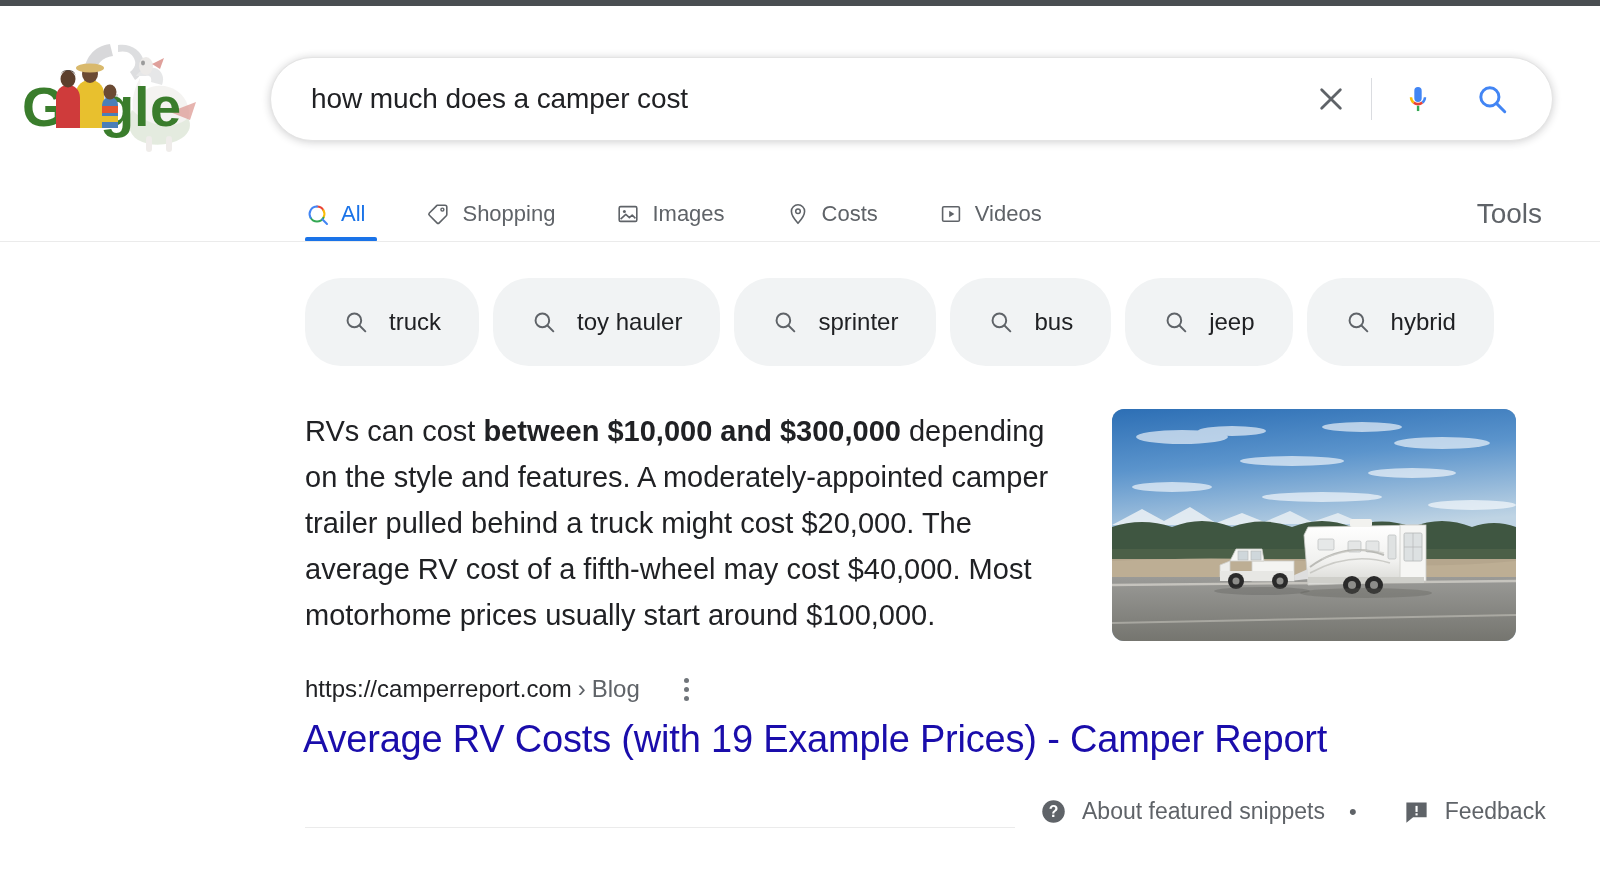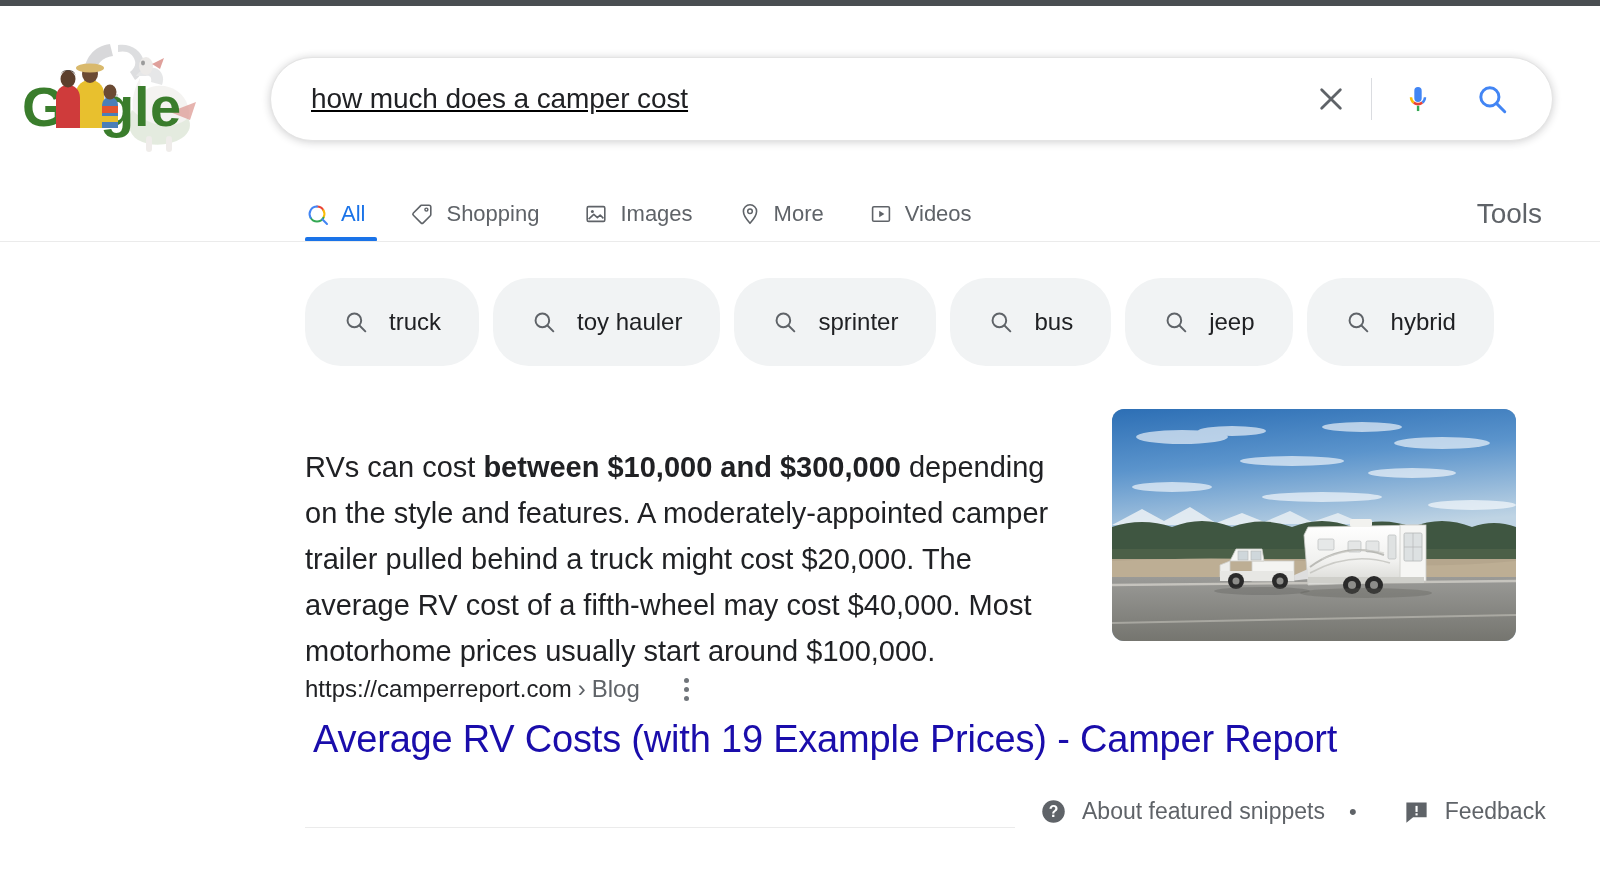--- a/index.html
+++ b/index.html
@@ -46,21 +46,20 @@
     left: 270px;
     top: 51px;
     width: 1283px;
     height: 84px;
     background: #ffffff;
     border: 1px solid #e4e4e4;
     border-radius: 42px;
     box-shadow: 0 1px 8px rgba(32,33,36,0.22);
     display: flex;
     align-items: center;
-    text-decoration: underline;
   }
   .search-input {
     flex: 1;
     border: none;
     outline: none;
     background: transparent;
     font-family: "Liberation Sans", sans-serif;
     font-size: 28px;
     color: #202124;
     padding: 0 0 0 40px;
@@ -97,21 +96,21 @@
     width: 1600px;
     height: 56px;
   }
   .nav-inner {
     position: absolute;
     left: 305px;
     top: 0;
     display: flex;
     align-items: flex-end;
     height: 56px;
-    gap: 0;
+    gap: 16px;
   }
   .nav-item {
     display: flex;
     align-items: center;
     gap: 12px;
     height: 56px;
     padding: 0 21px 0 0;
     margin-right: 24px;
     font-size: 22px;
     color: #5f6368;
@@ -171,21 +170,20 @@
     cursor: pointer;
     flex: 0 0 auto;
   }
 
   
   .snippet {
     position: absolute;
     top: 408px;
     left: 305px;
     width: 775px;
-    margin-top: 36px;
   }
   .snippet p {
     font-size: 29px;
     line-height: 46px;
     color: #202124;
     font-family: "Liberation Sans", sans-serif;
   }
   .snippet b { font-weight: bold; }
 
   
@@ -232,21 +230,21 @@
     display: block;
     width: 5px; height: 5px;
     border-radius: 50%;
     background: #70757a;
   }
 
   
   .result-title {
     position: absolute;
     top: 718px;
-    left: 313px;
+    left: 303px;
     font-size: 38px;
     color: #1a0dab;
     white-space: nowrap;
     cursor: pointer;
     letter-spacing: -0.2px;
   }
 
   
   .snippet-divider {
     position: absolute;
@@ -396,21 +394,21 @@
       <span>Images</span>
     </div>
 
     <div class="nav-item">
       <span class="icon">
         <svg width="24" height="24" viewBox="0 0 24 24">
           <path d="M12 2.8 c-3.7 0 -6.6 2.9 -6.6 6.5 c0 4.9 6.6 11.9 6.6 11.9 s6.6 -7 6.6 -11.9 c0 -3.6 -2.9 -6.5 -6.6 -6.5z" stroke="#5f6368" stroke-width="1.6" fill="none"></path>
           <circle cx="12" cy="9.3" r="2.3" stroke="#5f6368" stroke-width="1.5" fill="none"></circle>
         </svg>
       </span>
-      <span>More</span>
+      <span>Costs</span>
     </div>
 
     <div class="nav-item">
       <span class="icon">
         <svg width="24" height="24" viewBox="0 0 24 24">
           <rect x="3.6" y="4.8" width="16.8" height="14.4" rx="1.3" stroke="#5f6368" stroke-width="1.6" fill="none"></rect>
           <path d="M10.2 8.8 L15.4 12 L10.2 15.2 Z" fill="#5f6368"></path>
         </svg>
       </span>
       <span>Videos</span>

